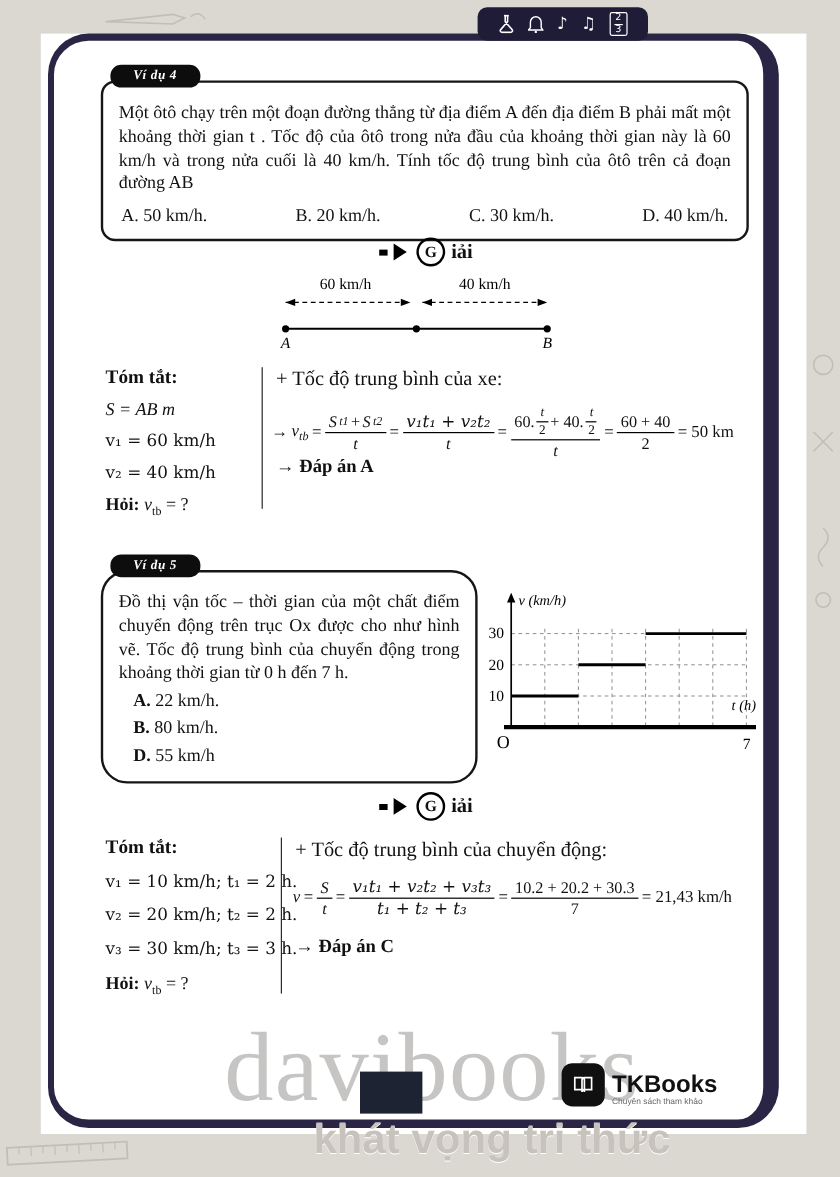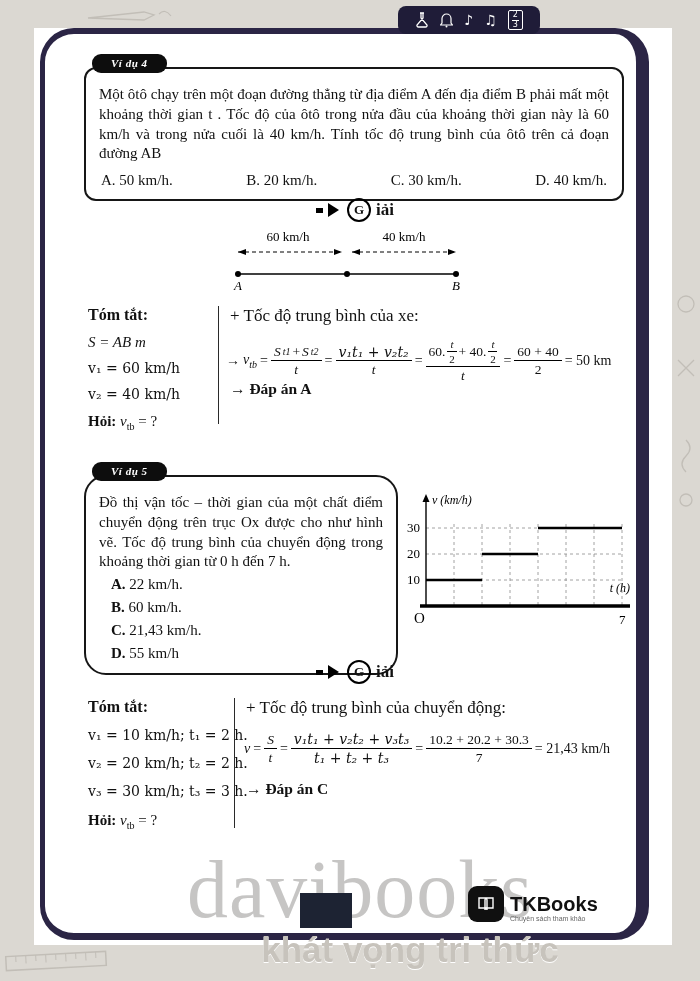--- a/index.html
+++ b/index.html
@@ -220,22 +220,21 @@
     <span>= 50 km</span>
   </div>
 
   <div class="sol-answer" style="left:230px;top:380px;">→ Đáp án A</div>
 
   <div class="vd-pill" style="left:92px;top:462px;">Ví dụ 5</div>
 
   <div class="pbox" style="left:84px;top:475px;width:284px;border-radius:22px;padding:16px 13px 10px;">
     <p>Đồ thị vận tốc – thời gian của một chất điểm chuyển động trên trục Ox được cho như hình vẽ. Tốc độ trung bình của chuyển động trong khoảng thời gian từ 0 h đến 7 h.</p>
     <div class="option5"><b>A.</b><span> 22 km/h.</span></div>
-    <div class="option5"><b>B.</b><span> 60 km/h.</span></div>
-    <div class="option5"><b>C.</b><span> 21,43 km/h.</span></div>
+    <div class="option5"><b>B.</b><span> 80 km/h.</span></div>
     <div class="option5"><b>D.</b><span> 55 km/h</span></div>
   </div>
 
   <svg class="abs" style="left:394px;top:488px;z-index:2;" width="240" height="152" viewBox="0 0 240 152">
     <g stroke="#8a8a8a" stroke-width="0.8" stroke-dasharray="3 3">
       <line x1="60" y1="36" x2="60" y2="118"></line>
       <line x1="88" y1="36" x2="88" y2="118"></line>
       <line x1="116" y1="36" x2="116" y2="118"></line>
       <line x1="144" y1="36" x2="144" y2="118"></line>
       <line x1="172" y1="36" x2="172" y2="118"></line>

